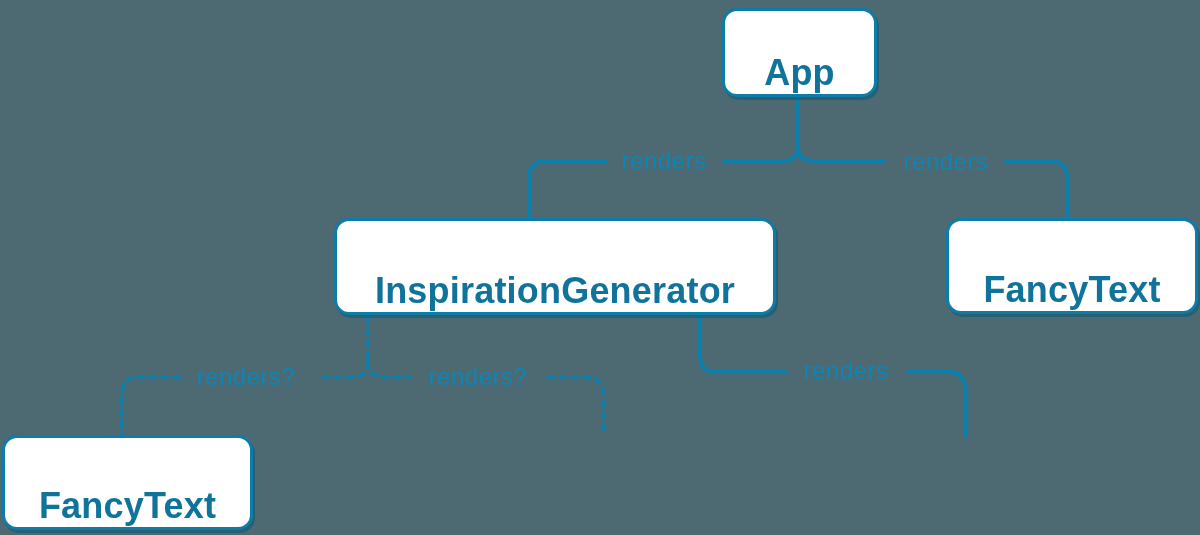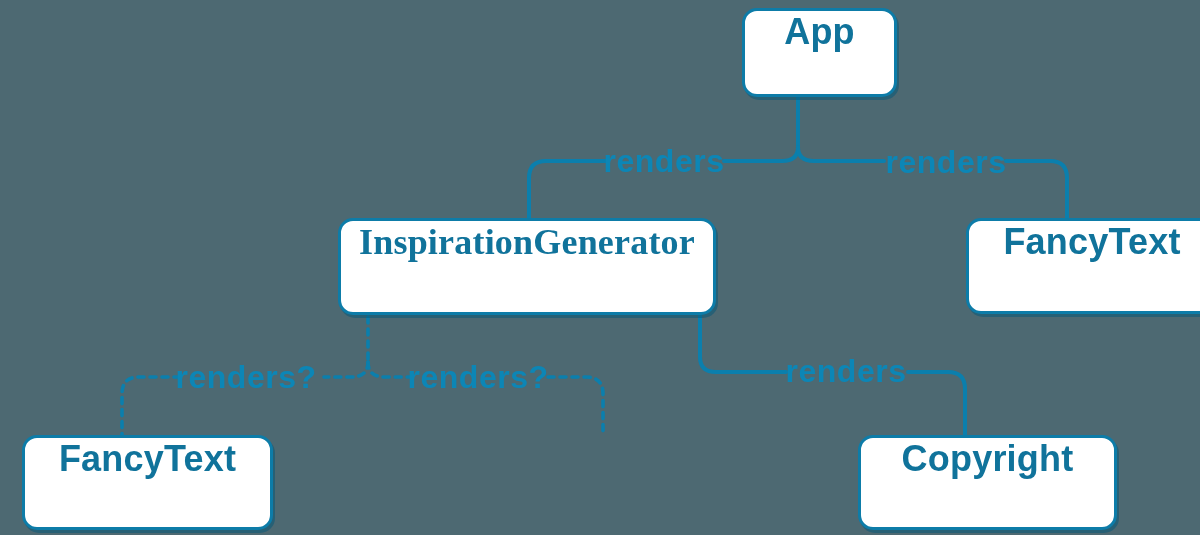--- a/index.html
+++ b/index.html
@@ -36,40 +36,39 @@
     stroke-width: 3.6;
   }
   .node {
     position: absolute;
     background: #ffffff;
     border: 3px solid #0d7ca8;
     border-radius: 15px;
     box-shadow: 2px 3px 0 rgba(10, 90, 120, 0.55);
     box-sizing: border-box;
     display: flex;
-    align-items: flex-start;
+    align-items: flex-end;
     justify-content: center;
     color: #10739b;
     font-size: 36px;
     font-weight: 600;
     letter-spacing: 0.2px;
-    margin-left: 20px;
   }
   .node-app        { left: 722px; top: 8px;   width: 155px; height: 89px; }
-  .node-ig         { left: 318px; top: 218px; width: 378px; height: 97px; font-family: Liberation Serif, serif; }
+  .node-ig         { left: 334px; top: 218px; width: 442px; height: 97px; }
   .node-ft-top     { left: 946px; top: 218px; width: 252px; height: 96px; }
   .node-ft-bottom  { left: 2px;   top: 435px; width: 251px; height: 95px; }
   .node-color      { left: 513px; top: 433px; width: 174px; height: 96px; }
   .node-copyright  { left: 838px; top: 435px; width: 259px; height: 95px; }
   .edge-label {
     position: absolute;
     transform: translate(-50%, -50%);
     color: #0c86b6;
-    font-size: 32px;
-    font-weight: 700;
+    font-size: 24px;
+    font-weight: 400;
     letter-spacing: 0.5px;
     white-space: nowrap;
   }
   .lbl-renders-left   { left: 664px; top: 161px; }
   .lbl-renders-right  { left: 946px; top: 162px; }
   .lbl-renders-q-left { left: 246px; top: 377px; }
   .lbl-renders-q-right{ left: 478px; top: 377px; }
   .lbl-renders-bottom { left: 846px; top: 371px; }
 </style>
 </head>
@@ -104,23 +103,20 @@
 
   <div class="node node-ft-top">
     <span>FancyText</span>
   </div>
 
   <div class="node node-ft-bottom">
     <span>FancyText</span>
   </div>
 
 
-  <div class="node node-copyright">
-    <span>Copyright</span>
-  </div>
 
   <div class="edge-label lbl-renders-left">renders</div>
 
   <div class="edge-label lbl-renders-right">renders</div>
 
   <div class="edge-label lbl-renders-q-left">renders?</div>
 
   <div class="edge-label lbl-renders-q-right">renders?</div>
 
   <div class="edge-label lbl-renders-bottom">renders</div>

